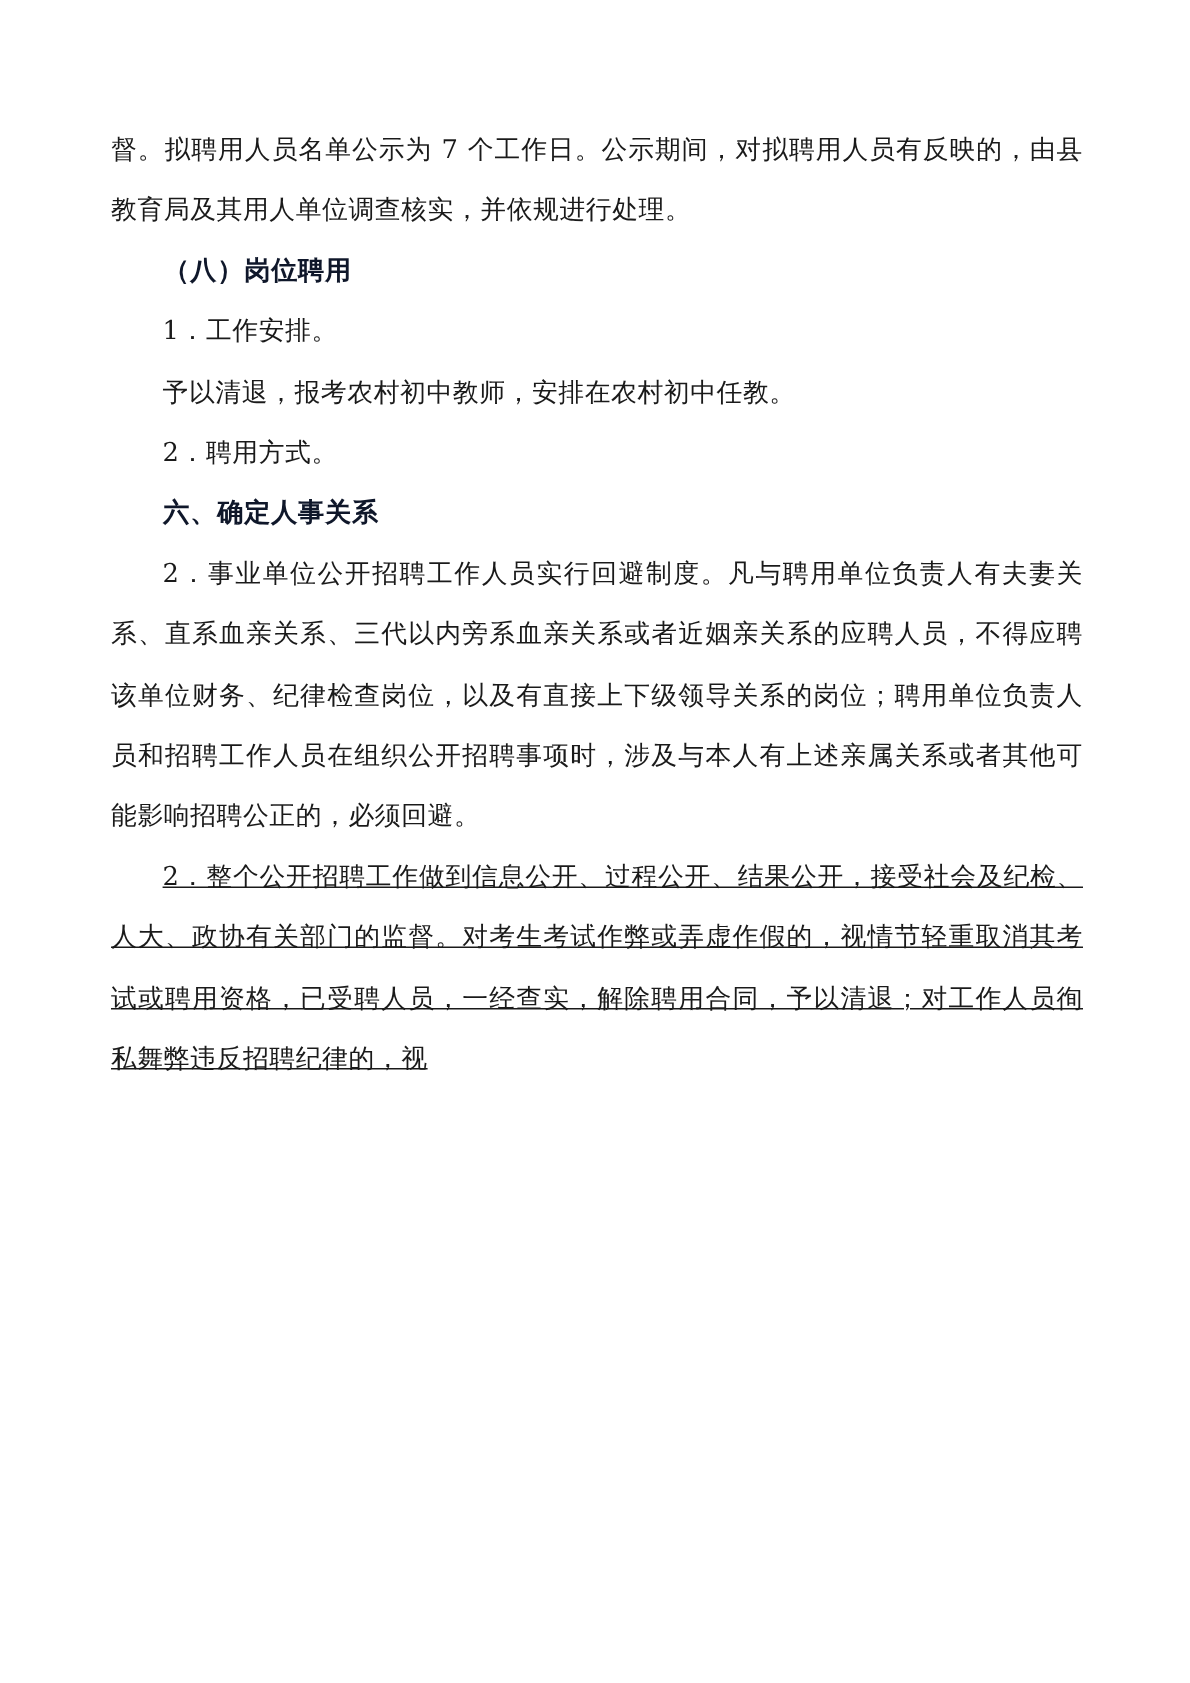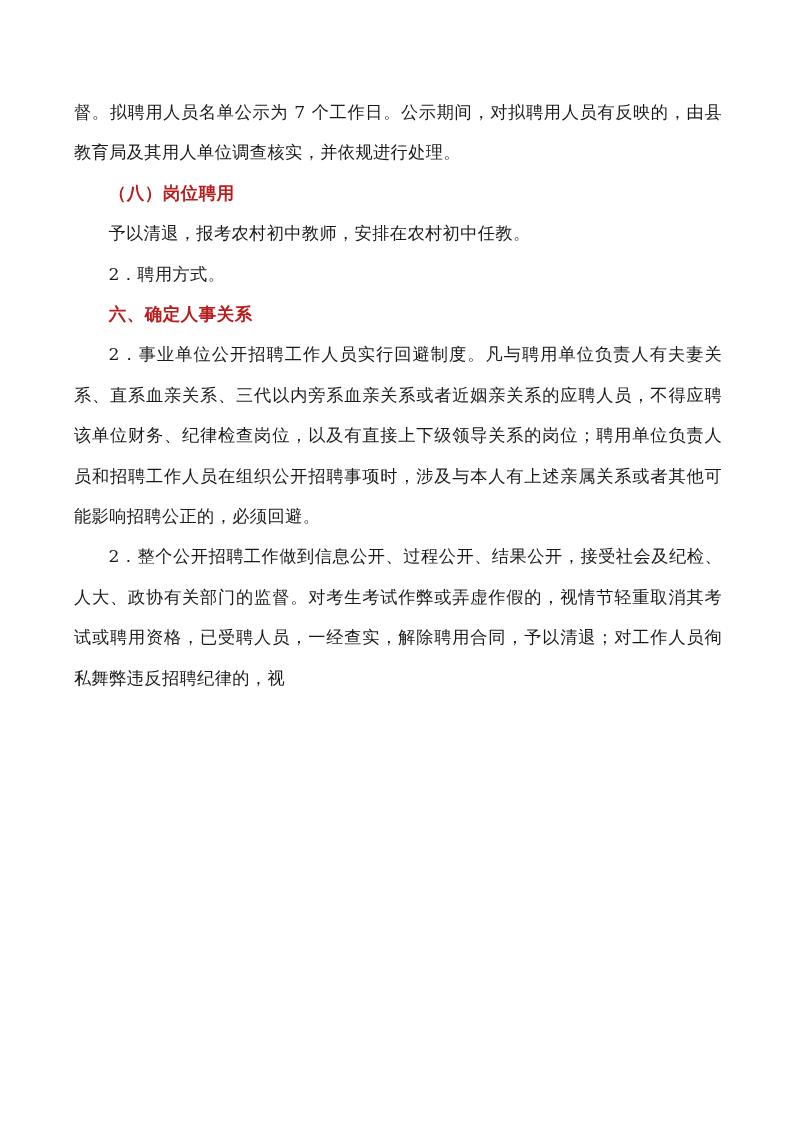--- a/index.html
+++ b/index.html
@@ -5,21 +5,21 @@
   html, body {
     margin: 0;
     padding: 0;
     background: #ffffff;
   }
   .page {
     position: relative;
     width: 793px;
     height: 1091px;
     background: #ffffff;
-    margin: 16px auto;
+    margin: 4px auto;
     overflow: hidden;
     box-sizing: border-box;
     padding-left: 28px;
   }
   .content {
     position: absolute;
     left: 74px;
     top: 76px;
     width: 648px;
   }
@@ -35,39 +35,41 @@
     white-space: normal;
   }
   .para.indent {
     text-indent: 2em;
   }
   .heading {
     font-family: "DejaVu Serif", "Liberation Serif", serif;
     font-weight: bold;
     font-size: 17.4px;
     line-height: 40.4px;
-    color: #b91c1c;
+    color: #0f172a;
     text-indent: 2em;
     margin: 0;
     letter-spacing: 0.6px;
   }
   .para.last-line-full {
     text-align: justify;
+    text-decoration: underline;
   }
 </style>
 </head>
 <body>
 
 <div class="page">
   <div class="content">
 
     <p class="para">督。拟聘用人员名单公示为 7 个工作日。公示期间，对拟聘用人员有反映的，由县教育局及其用人单位调查核实，并依规进行处理。</p>
 
     <p class="heading">（八）岗位聘用</p>
 
+    <p class="para indent">1．工作安排。</p>
 
     <p class="para indent">予以清退，报考农村初中教师，安排在农村初中任教。</p>
 
     <p class="para indent">2．聘用方式。</p>
 
 
 
     <p class="heading">六、确定人事关系</p>
 
     <p class="para indent">2．事业单位公开招聘工作人员实行回避制度。凡与聘用单位负责人有夫妻关系、直系血亲关系、三代以内旁系血亲关系或者近姻亲关系的应聘人员，不得应聘该单位财务、纪律检查岗位，以及有直接上下级领导关系的岗位；聘用单位负责人员和招聘工作人员在组织公开招聘事项时，涉及与本人有上述亲属关系或者其他可能影响招聘公正的，必须回避。</p>

